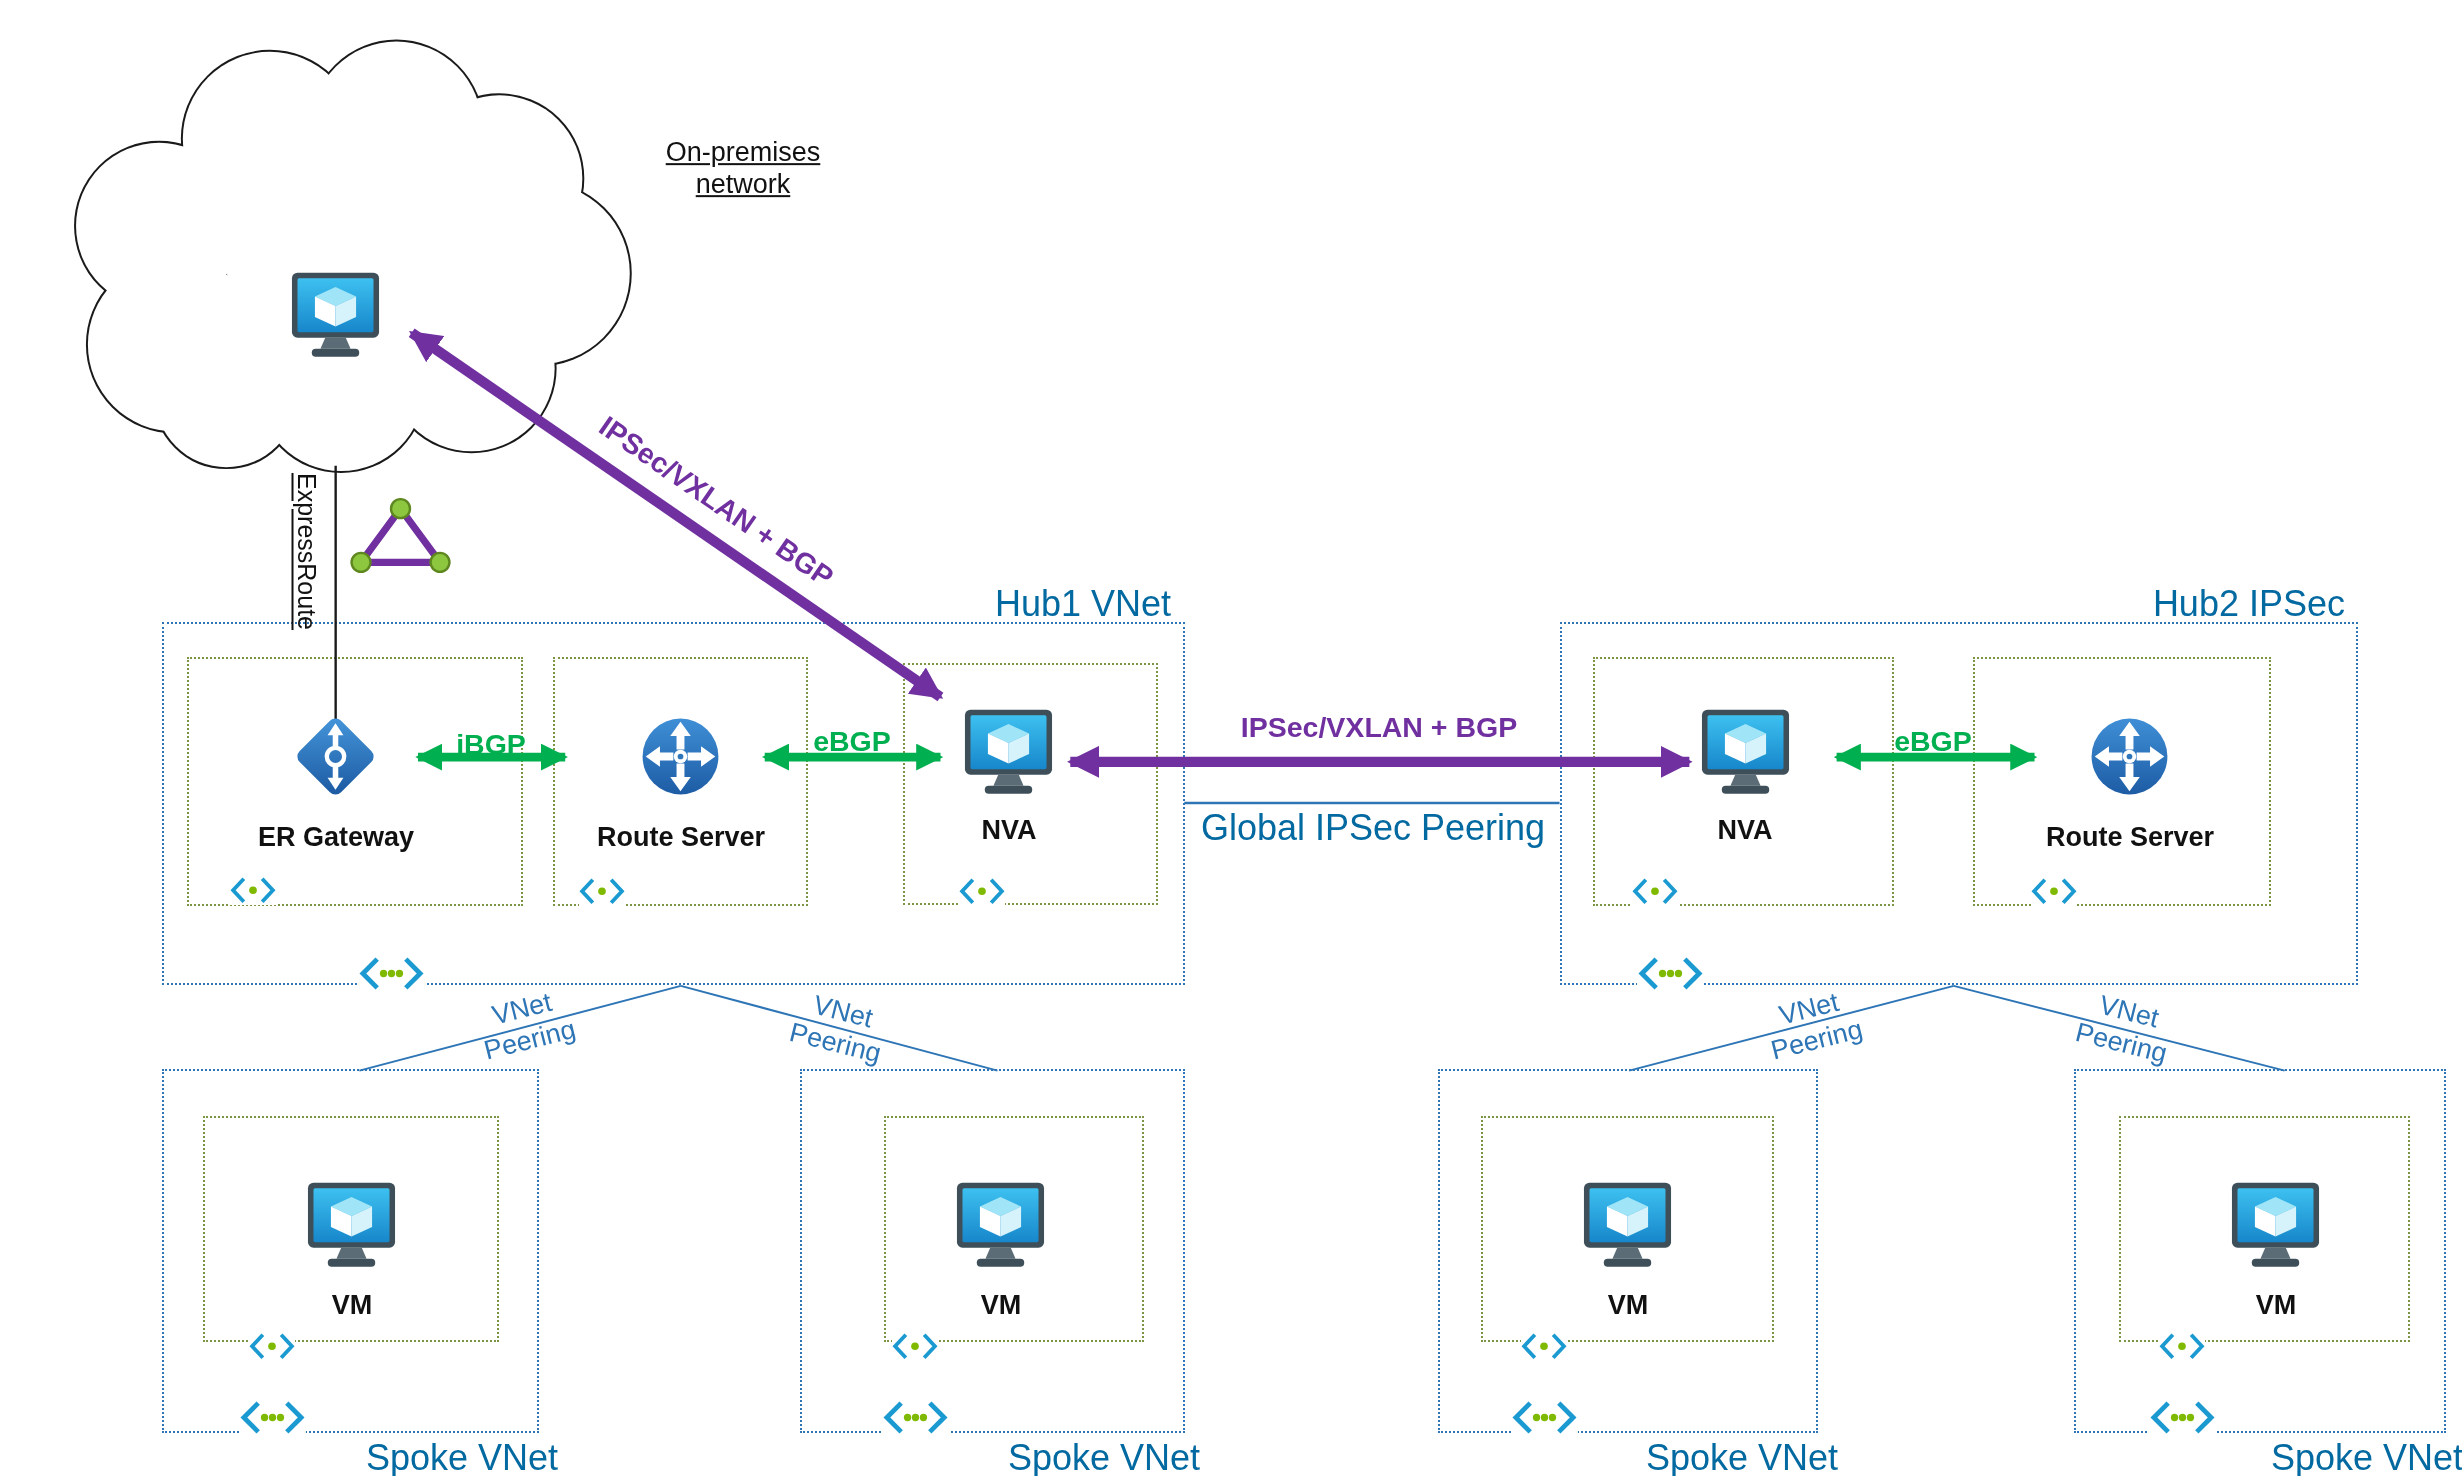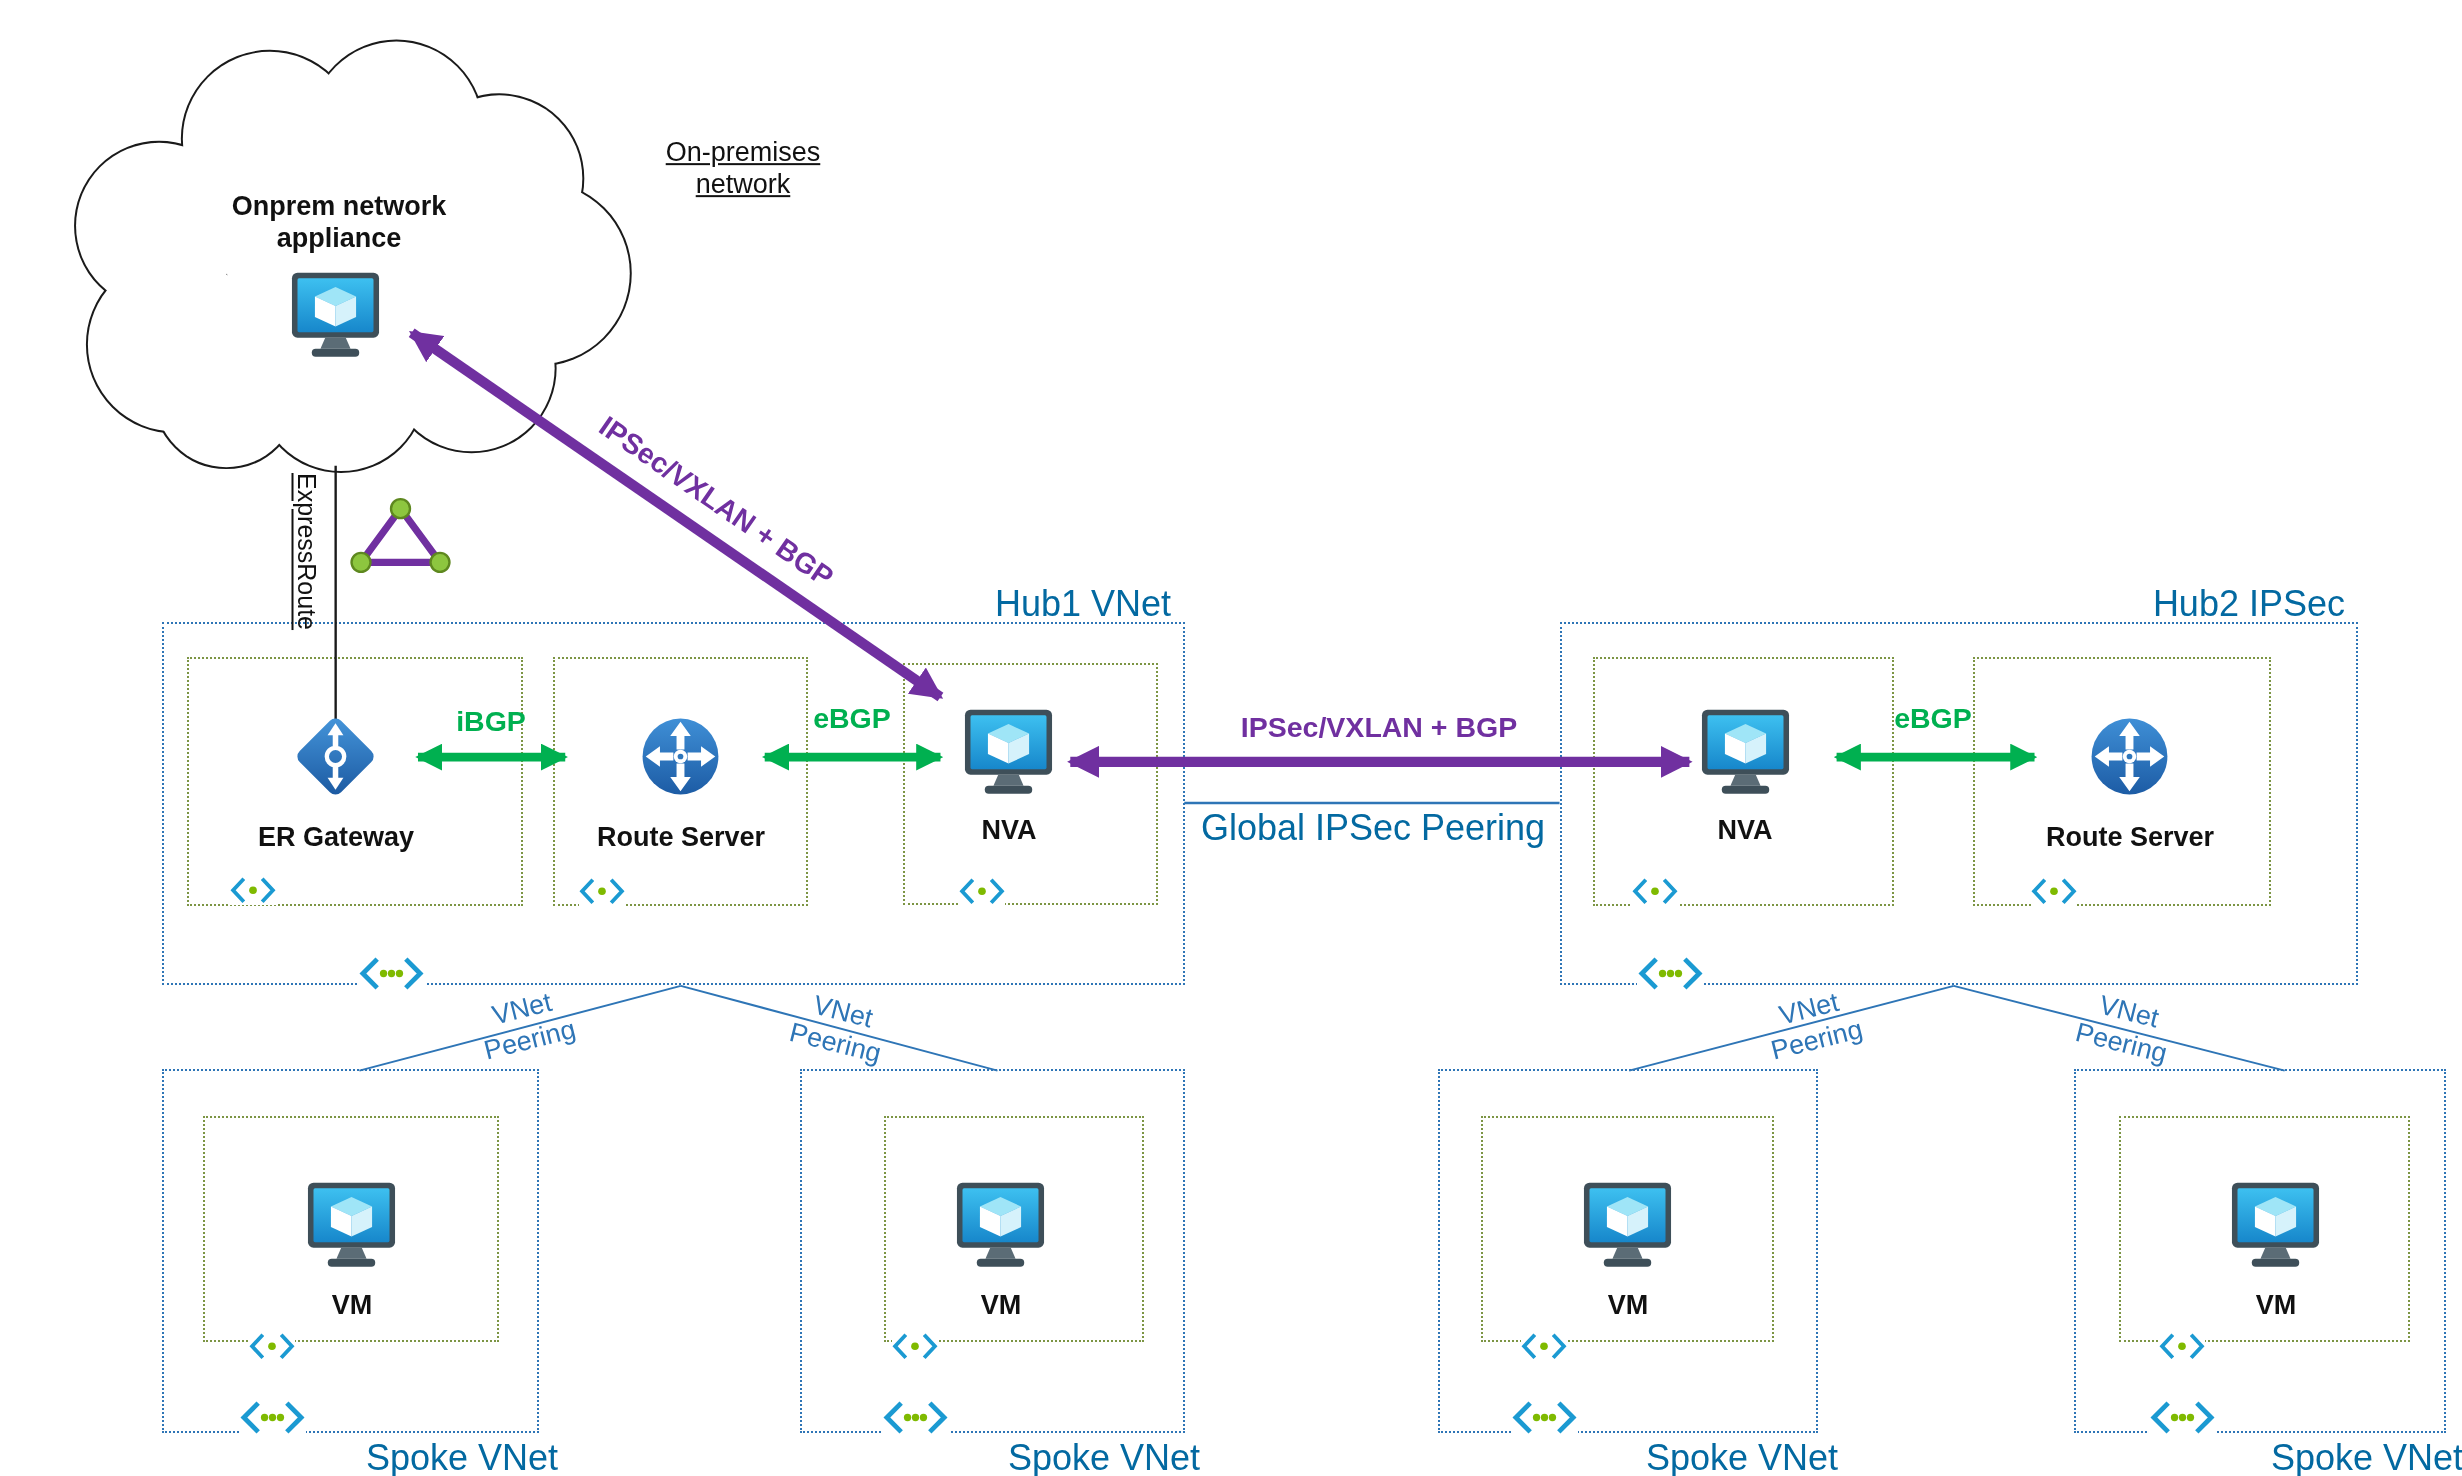--- a/index.html
+++ b/index.html
@@ -10,21 +10,21 @@
   }
   .abs { position:absolute; }
   .box-blue  { position:absolute; border:2.4px dotted #2E75B6; }
   .box-green { position:absolute; border:2.4px dotted #7C9544; }
   .lbl { position:absolute; line-height:1.18; }
   .ctr { transform:translate(-50%,-50%); text-align:center; }
   .lbl-node   { font-weight:bold; font-size:27px; color:#111; }
   .lbl-black  { color:#111; font-size:27px;text-decoration:underline; }
   .lbl-blue   { color:#2E75B6; font-size:27px; }
   .lbl-blue-lg{ color:#0369a1; font-size:36px; }
-  .lbl-green  { color:#00B050; font-size:28.5px; font-weight:bold; white-space:nowrap; }
+  .lbl-green  { color:#00B050; font-size:28.5px; font-weight:bold; white-space:nowrap;margin-top:23px; }
   .lbl-purple { color:#7030A0; font-size:28.5px; font-weight:bold; white-space:nowrap; }
   .nowrap { white-space:nowrap; }
   .icon-bg { background:#fff; }
   .vert { writing-mode:vertical-rl; }
 </style>
 </head>
 <body>
 
 <div class="canvas">
 
@@ -239,21 +239,20 @@
   <svg class="abs icon-bg" style="left:882px; top:1400px;" width="67" height="35" viewBox="0 0 84 44">
       <use href="#sym-vnet"></use>
     </svg>
   <svg class="abs icon-bg" style="left:1511px; top:1400px;" width="67" height="35" viewBox="0 0 84 44">
       <use href="#sym-vnet"></use>
     </svg>
   <svg class="abs icon-bg" style="left:2149px; top:1400px;" width="67" height="35" viewBox="0 0 84 44">
       <use href="#sym-vnet"></use>
     </svg>
 
-  <div class="lbl ctr lbl-node" style="left:339px; top:223px; width:253px;">Onprem network appliance</div>
   <div class="lbl ctr lbl-black" style="left:743px; top:169px; width:222px;">On-premises network</div>
   <div class="lbl lbl-black vert" style="left:291px; top:473px; font-size:25px;">ExpressRoute</div>
 
   <div class="lbl lbl-purple" style="left:716px; top:502px; transform:translate(-50%,-50%) rotate(34.6deg);">IPSec/VXLAN + BGP</div>
   <div class="lbl ctr lbl-purple" style="left:1379px; top:728px;">IPSec/VXLAN + BGP</div>
   <div class="lbl ctr lbl-blue-lg nowrap" style="left:1373px; top:828px;">Global IPSec Peering</div>
 
   <div class="lbl lbl-blue-lg nowrap" style="left:831px; top:583px; width:340px; text-align:right;">Hub1 VNet</div>
   <div class="lbl lbl-blue-lg nowrap" style="left:2005px; top:583px; width:340px; text-align:right;">Hub2 IPSec</div>
 

